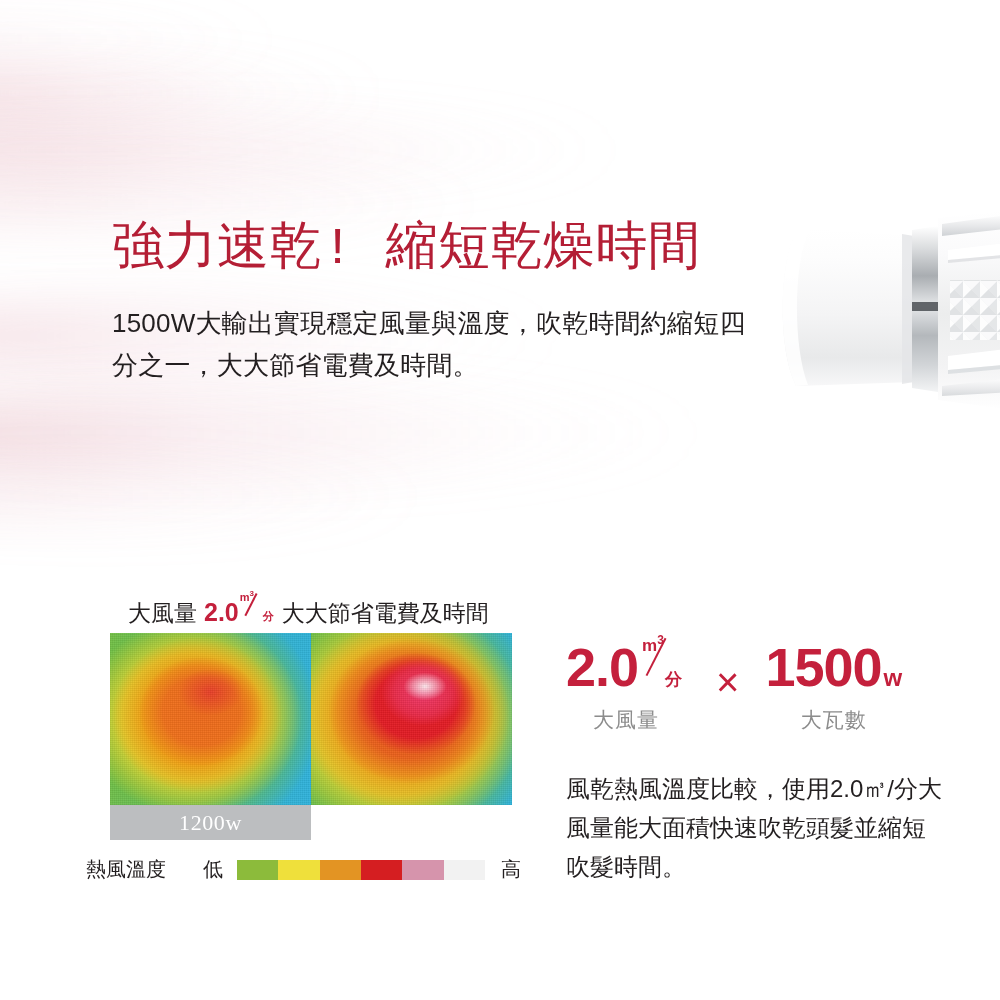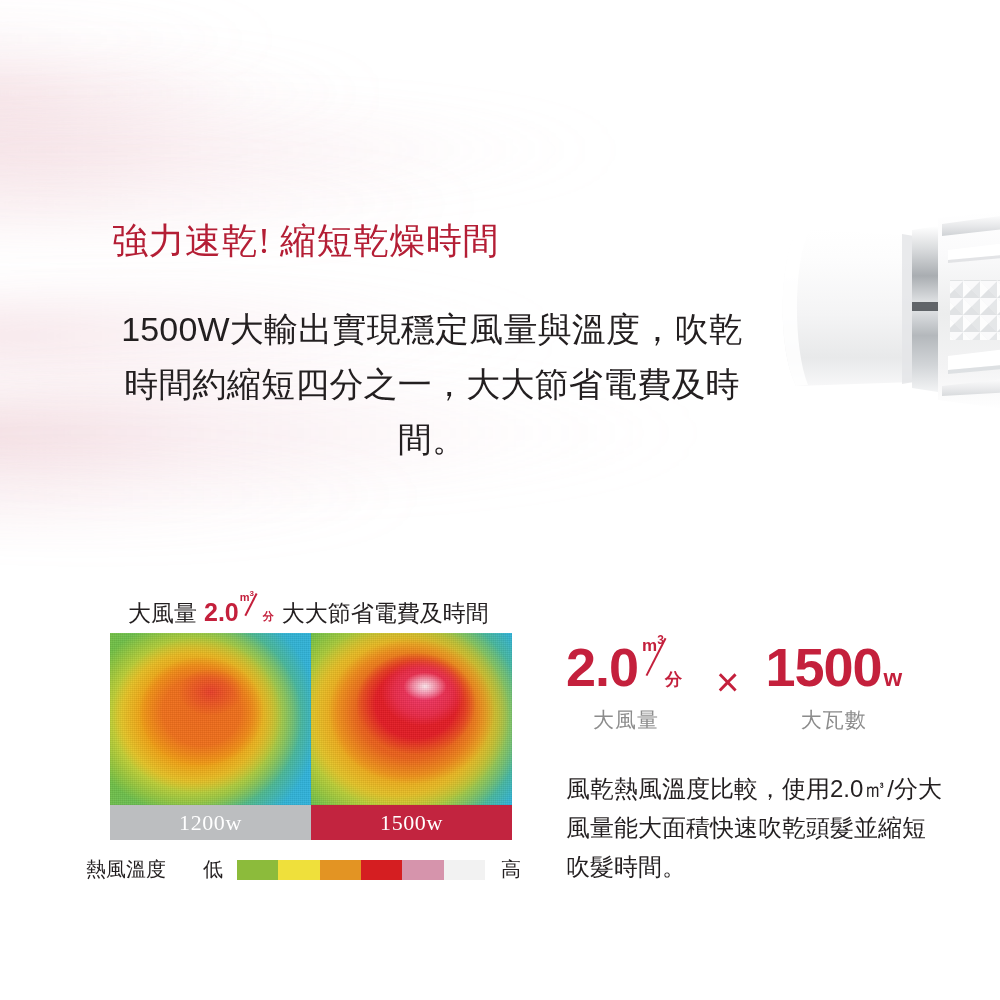--- a/index.html
+++ b/index.html
@@ -47,39 +47,38 @@
   .wisp.w6 { top: 470px; width: 560px; height: 52px;
     background: linear-gradient(90deg, rgba(205,115,136,.30) 0%, rgba(232,180,194,.16) 50%, rgba(255,255,255,0) 100%); }
   .wisp.w7 { top: 22px;  width: 420px; height: 34px;
     background: linear-gradient(90deg, rgba(214,140,158,.26) 0%, rgba(240,205,214,.12) 55%, rgba(255,255,255,0) 100%); }
 
   
   .headline {
     position: absolute;
     left: 112px;
     top: 222px;
-    font-family: Liberation Serif, serif;
-    font-size: 36px;
+    font-family: Liberation Mono, monospace;
+    font-size: 52px;
     line-height: 1.08;
     letter-spacing: .5px;
     color: #b41e35;
     white-space: nowrap;
     z-index: 3;
   }
   .body-copy {
     position: absolute;
     left: 112px;
     top: 302px;
     width: 640px;
-    font-size: 34px;
+    font-size: 26px;
     line-height: 1.62;
     letter-spacing: .2px;
     color: #231f20;
     z-index: 3;
-    text-align: center;
   }
 
   
   .product {
     position: absolute;
     left: 742px;
     top: 196px;
     width: 272px;
     height: 240px;
     z-index: 2;
@@ -371,21 +370,20 @@
         <div class="plume"></div>
         <div class="grain"></div>
       </div>
       <div class="heat-label gray">1200w</div>
     </div>
     <div class="heat-col">
       <div class="heat-img w1500">
         <div class="plume"></div>
         <div class="grain"></div>
       </div>
-      <div class="heat-label red">1500w</div>
     </div>
   </div>
 
   <div class="legend">
     <span class="lg-title">熱風溫度</span>
     <span class="lg-low">低</span>
     <span class="lg-bar" id="legend-bar">
         <i style="background: rgb(140, 187, 59);"></i>
         <i style="background: rgb(239, 224, 59);"></i>
         <i style="background: rgb(227, 148, 35);"></i>

